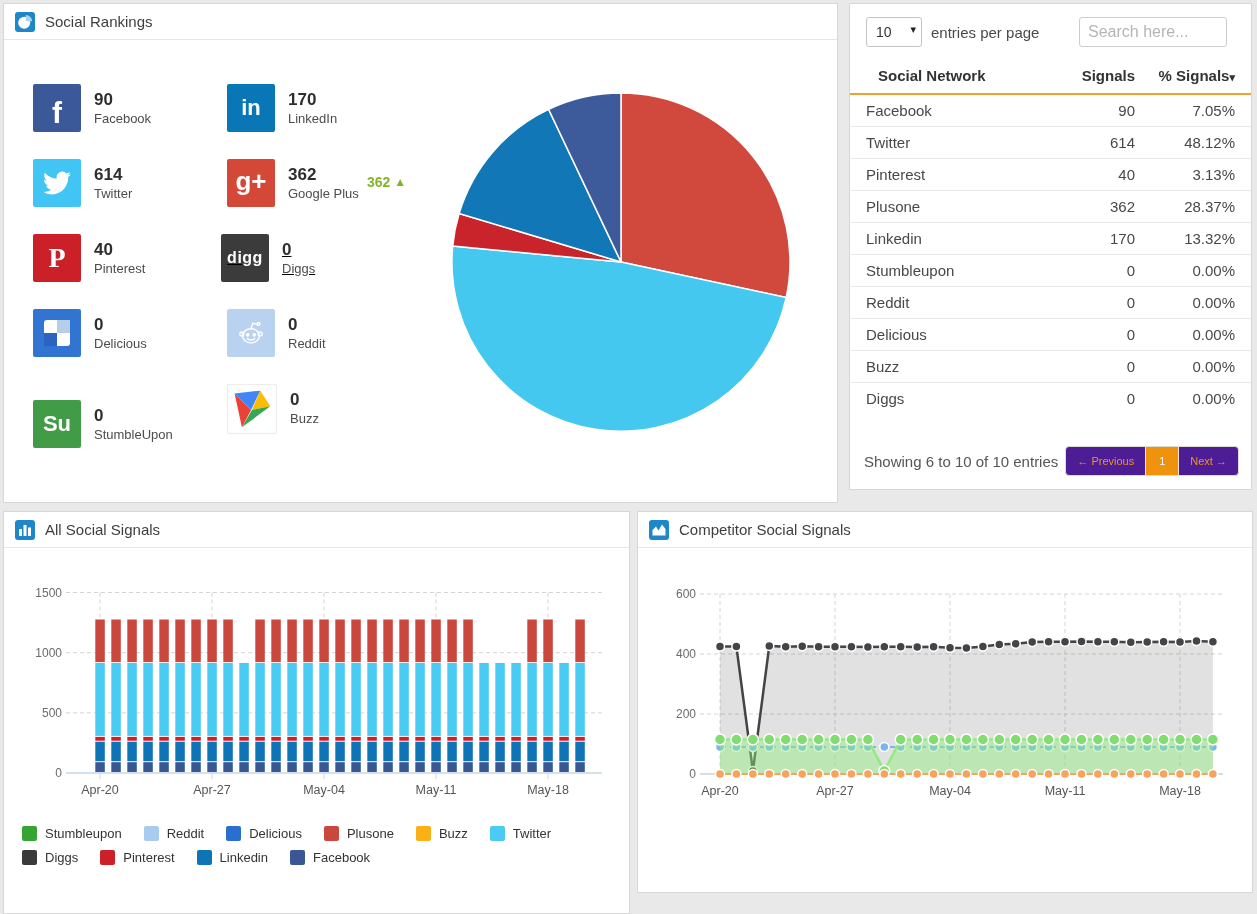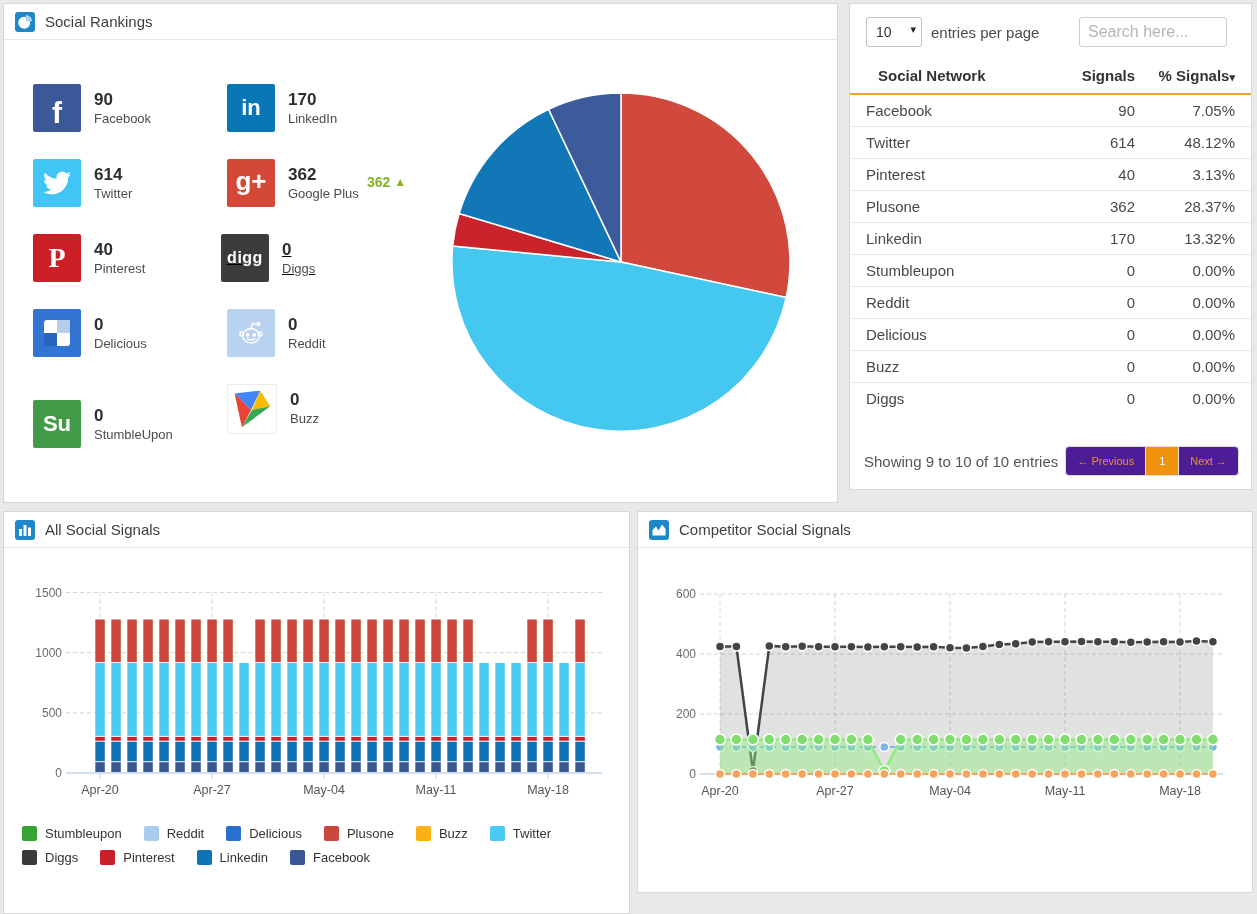--- a/index.html
+++ b/index.html
@@ -253,21 +253,21 @@
           <span class="cell-num">0</span>
           <span class="cell-num">0.00%</span>
         </div>
         <div class="tgrid trow">
           <span>Diggs</span>
           <span class="cell-num">0</span>
           <span class="cell-num">0.00%</span>
         </div>
       </div>
     <div class="tfoot">
-      <span class="showing">Showing 9 to 10 of 10 entries</span>
+      <span class="showing">Showing 6 to 10 of 10 entries</span>
       <span class="pager">
         <span class="pbtn" style="border-right:1px solid #eee4d4;">← Previous</span>
         <span class="pbtn active">1</span>
         <span class="pbtn" style="border-left:1px solid #eee4d4;">Next →</span>
       </span>
     </div>
   </div>
 
   <div class="panel" id="panel-bars">
     <div class="panel-header">

